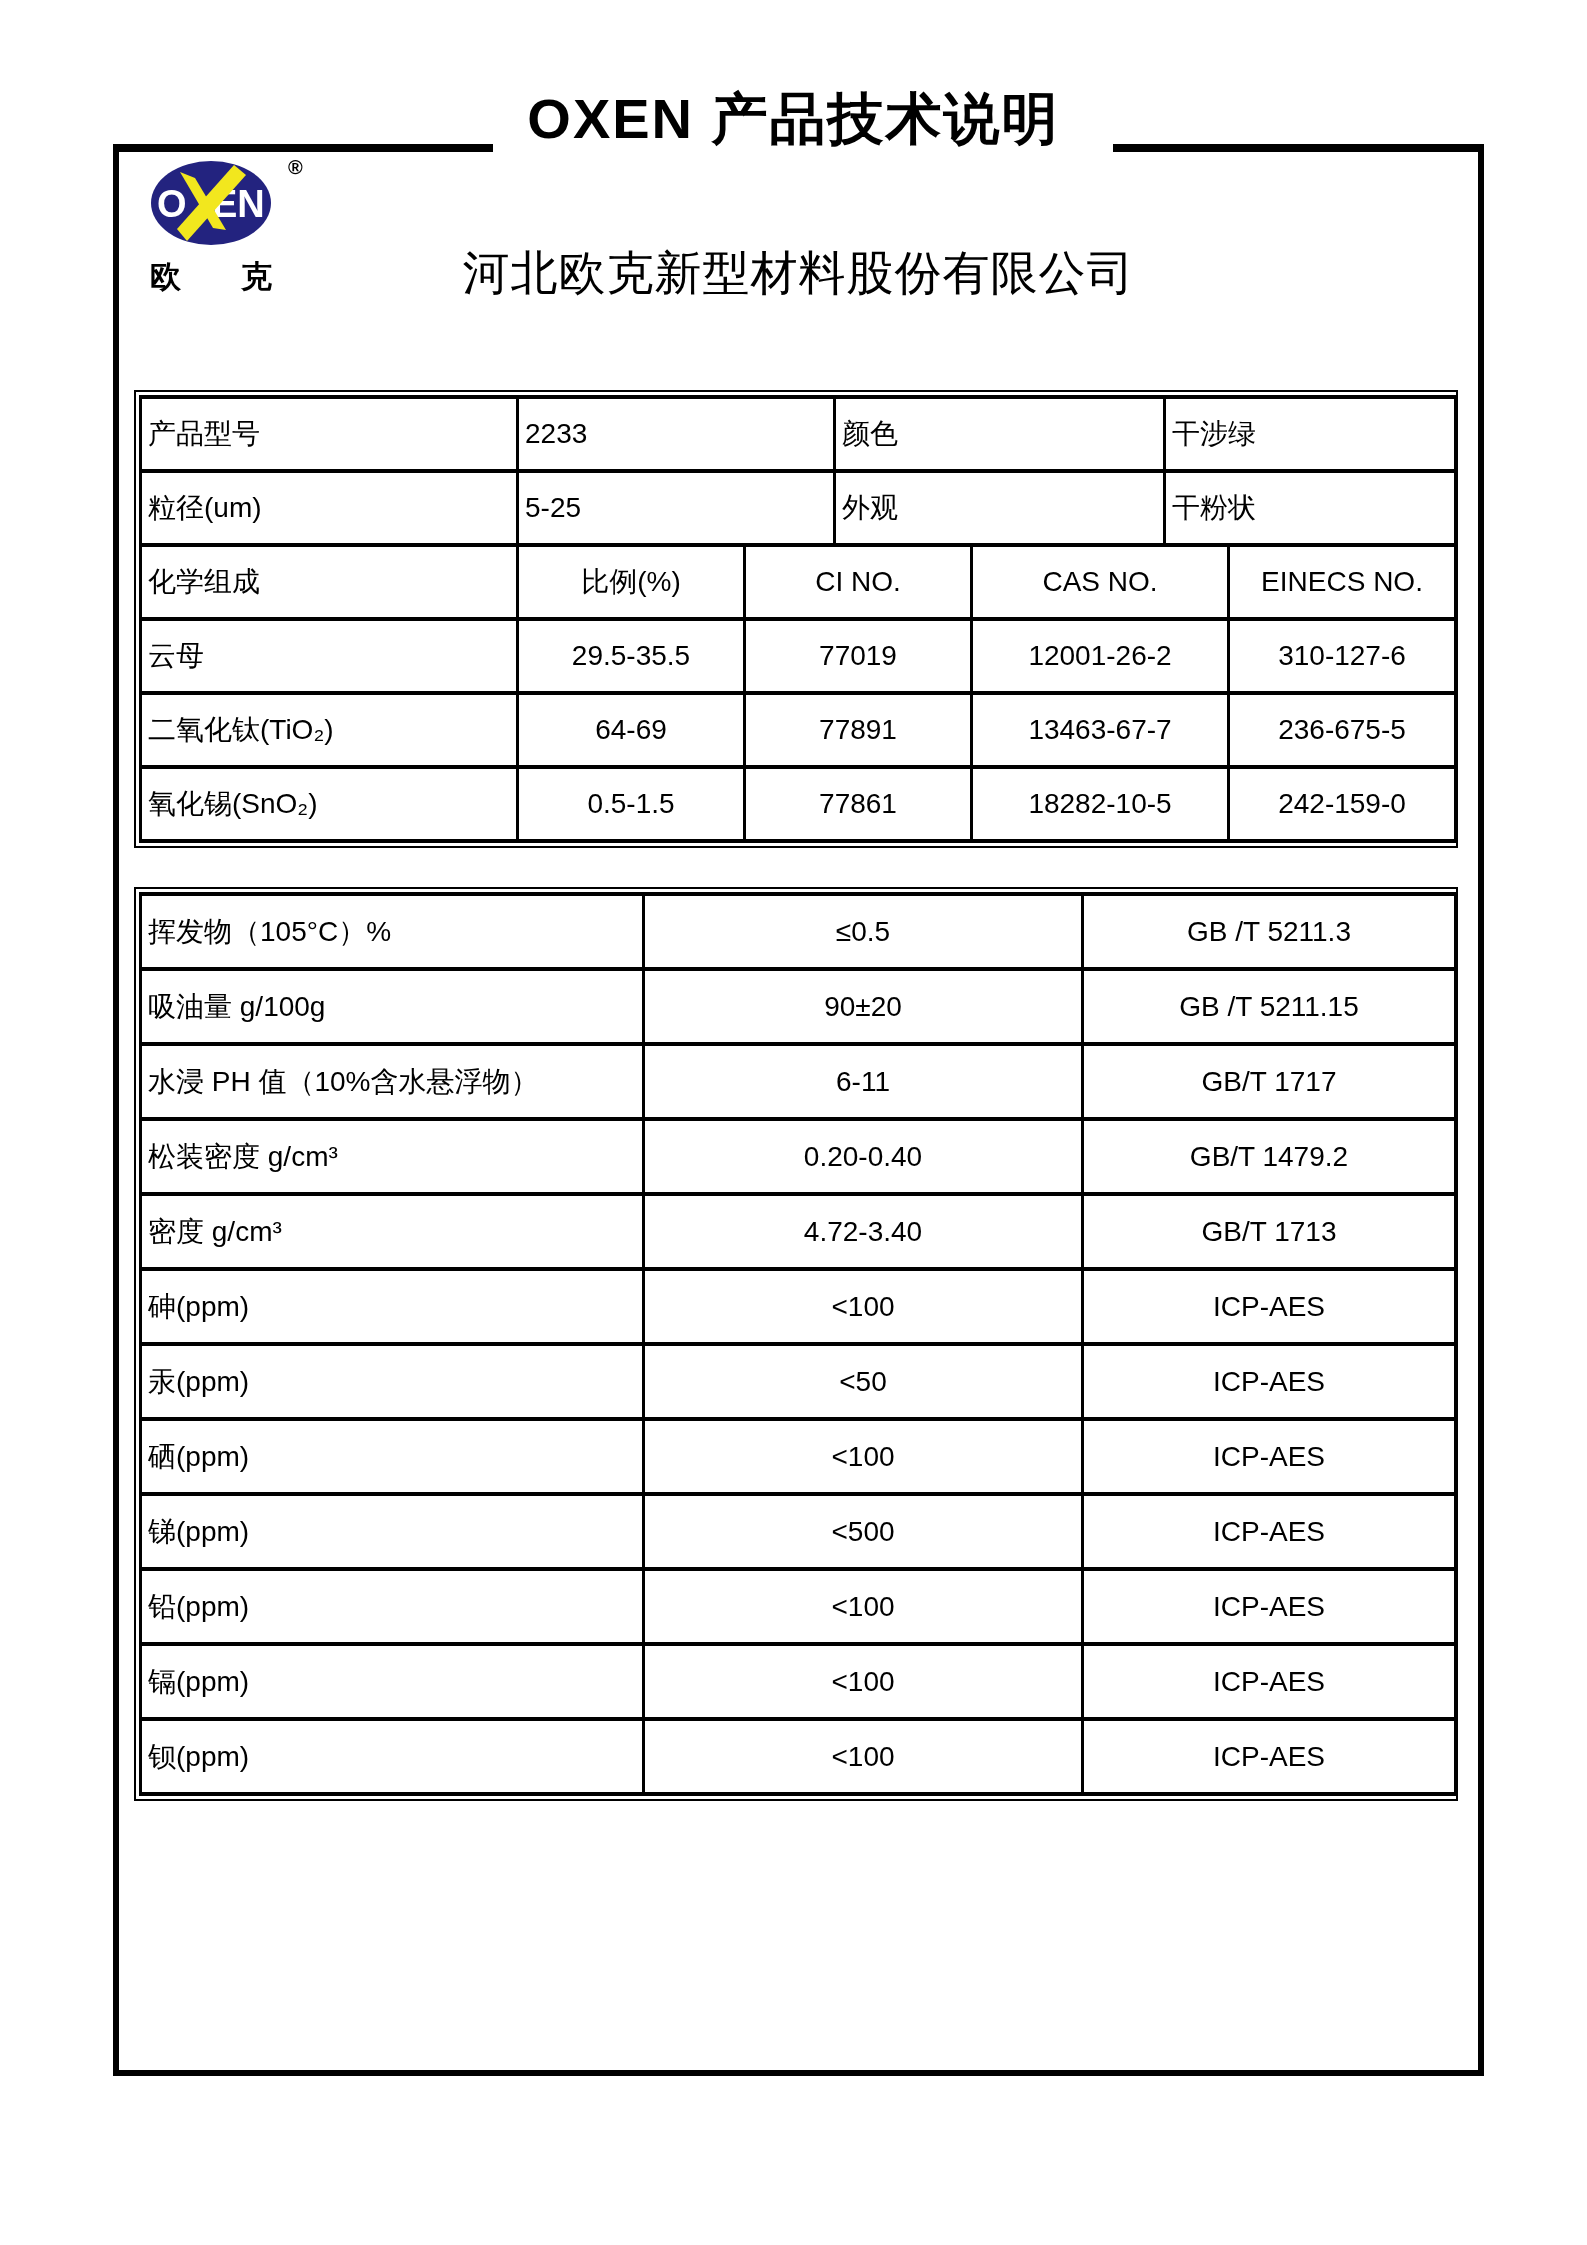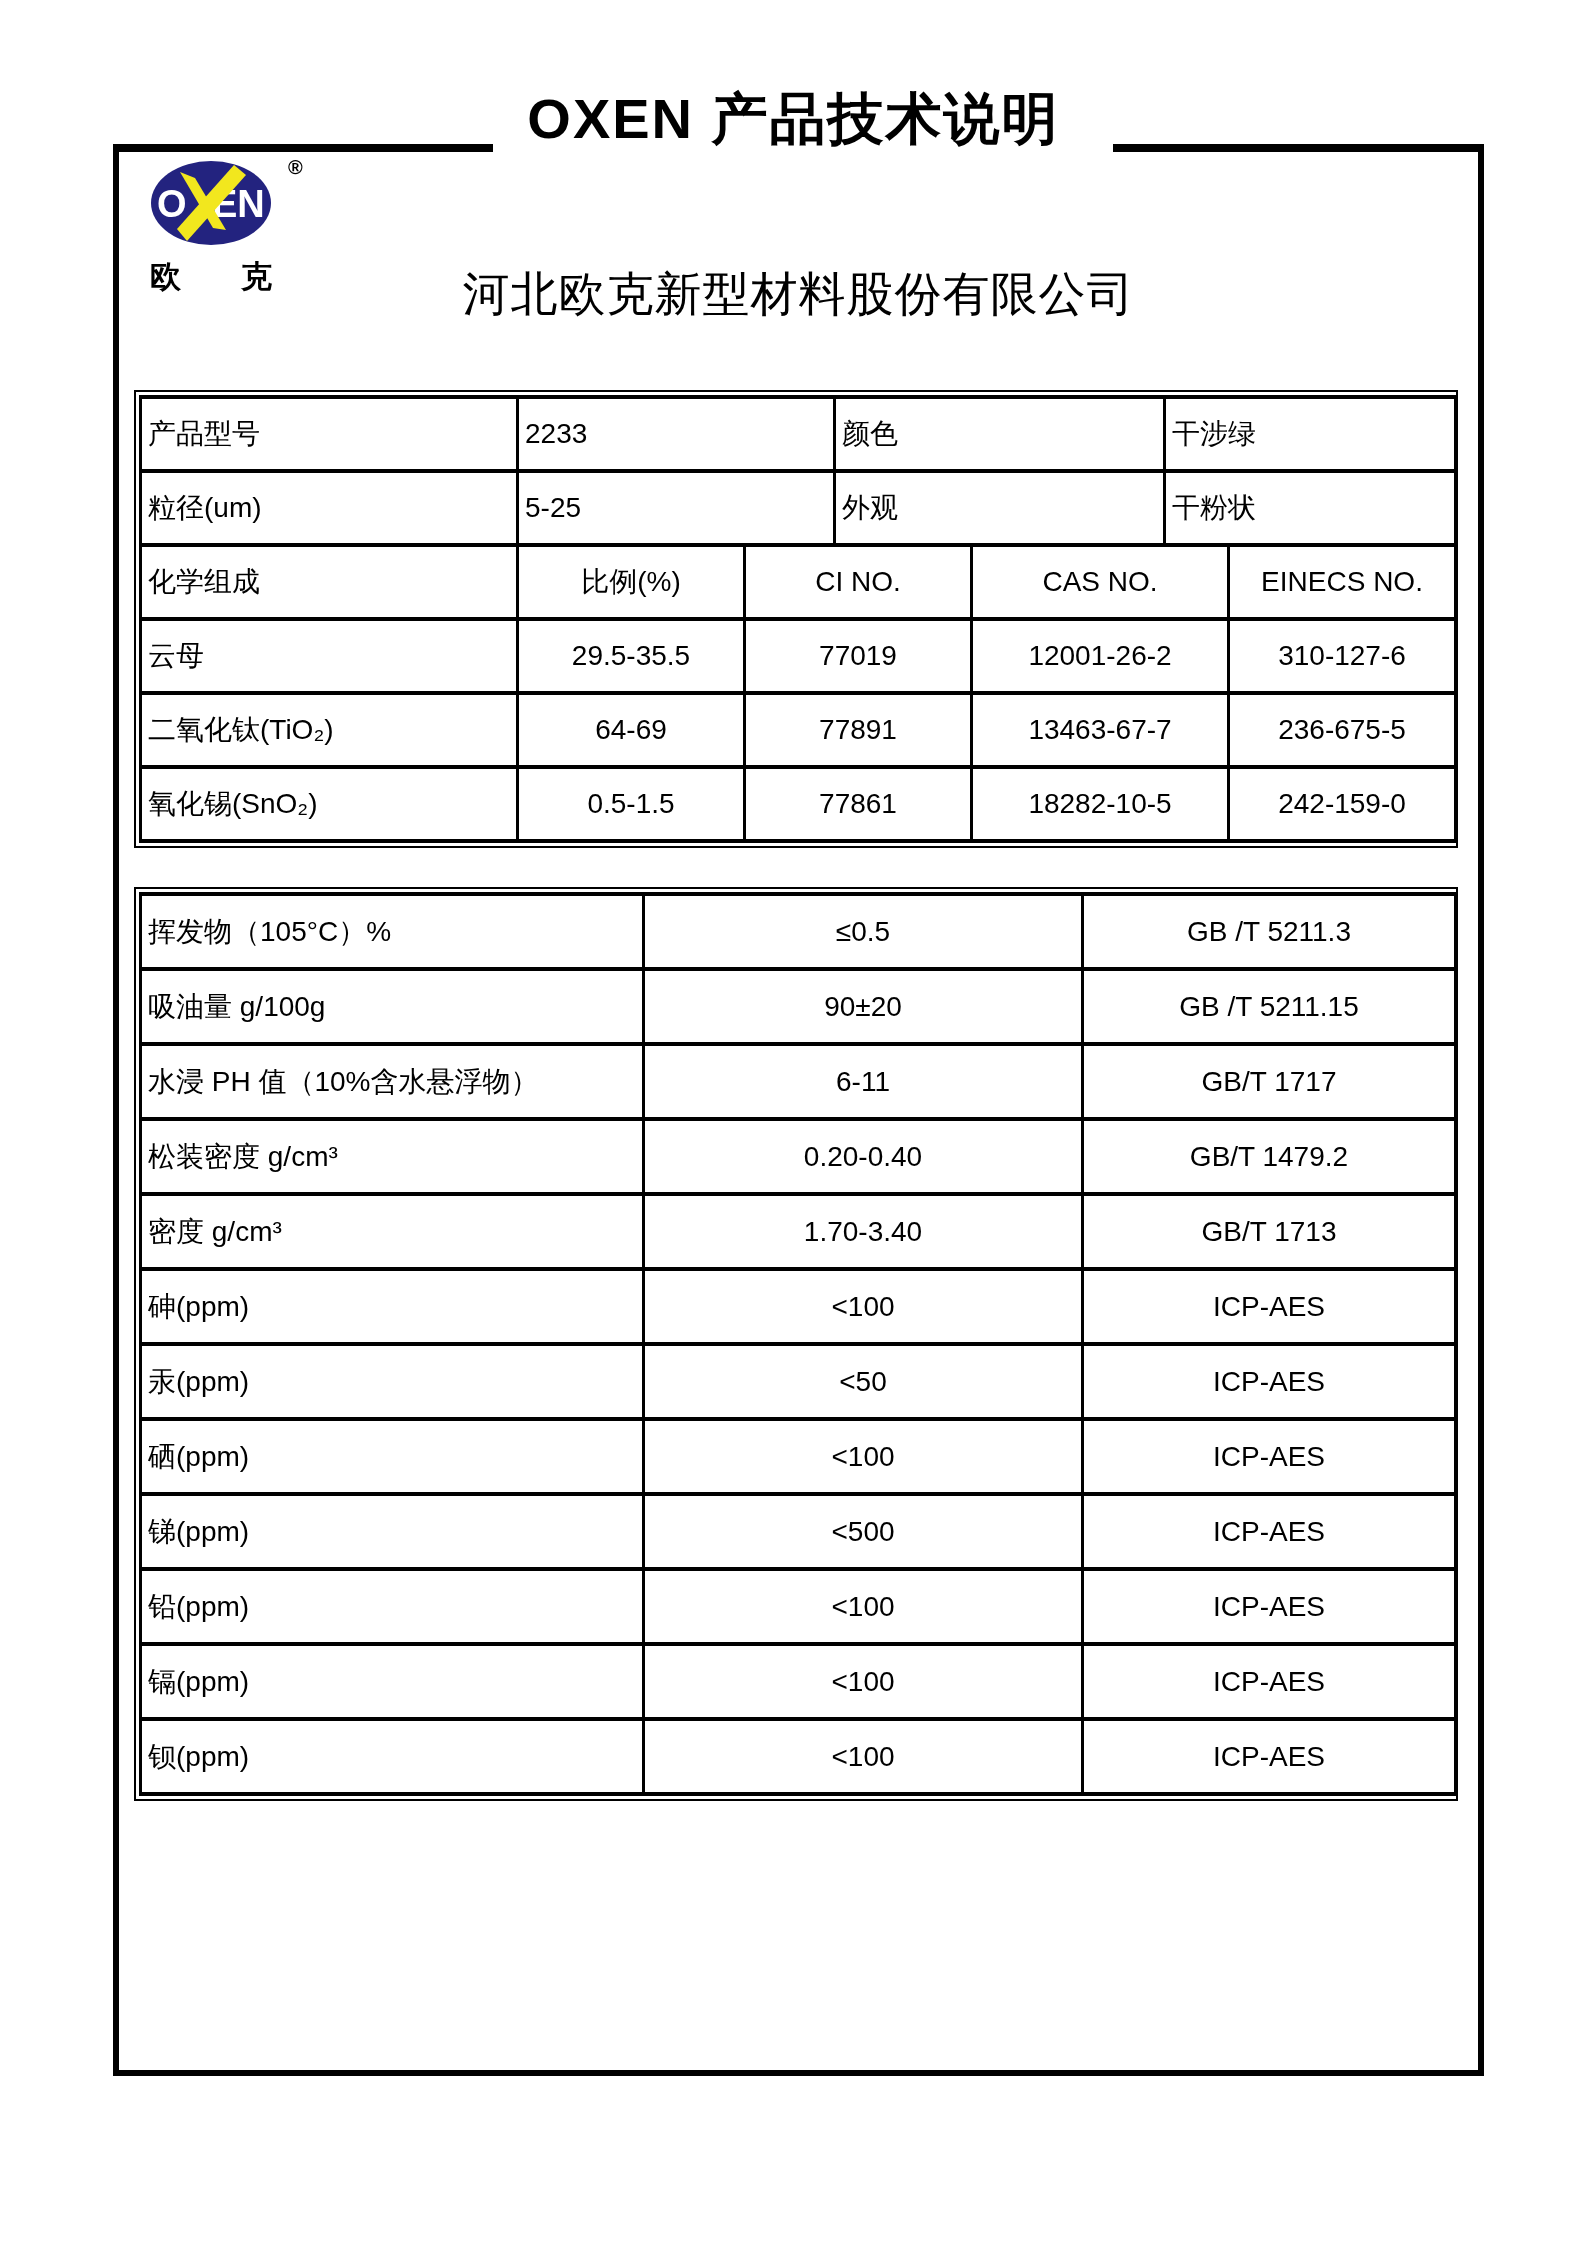--- a/index.html
+++ b/index.html
@@ -38,21 +38,20 @@
     font-size:31px;font-weight:bold;
     font-family:"Liberation Sans",sans-serif;
   }
   
   .company-name{
     position:absolute;left:0;top:92px;width:100%;
     text-align:center;
     font-size:47px;
     font-family:"Liberation Serif",serif;
     letter-spacing:1px;
-    margin-top:21px;
   }
   .address-block{
     position:absolute;right:44px;top:188px;
     text-align:right;
     font-size:23px;line-height:31px;
     font-family:"Liberation Serif",serif;
     white-space:pre;
   }
   
   .tbl-wrap{
@@ -196,21 +195,21 @@
           <td class="ac">6-11</td>
           <td class="ac">GB/T 1717</td>
         </tr>
         <tr>
           <td class="al">松装密度 g/cm³</td>
           <td class="ac">0.20-0.40</td>
           <td class="ac">GB/T 1479.2</td>
         </tr>
         <tr>
           <td class="al">密度 g/cm³</td>
-          <td class="ac">1.70-3.40</td>
+          <td class="ac">4.72-3.40</td>
           <td class="ac">GB/T 1713</td>
         </tr>
         <tr>
           <td class="al">砷(ppm)</td>
           <td class="ac">&lt;100</td>
           <td class="ac">ICP-AES</td>
         </tr>
         <tr>
           <td class="al">汞(ppm)</td>
           <td class="ac">&lt;50</td>

